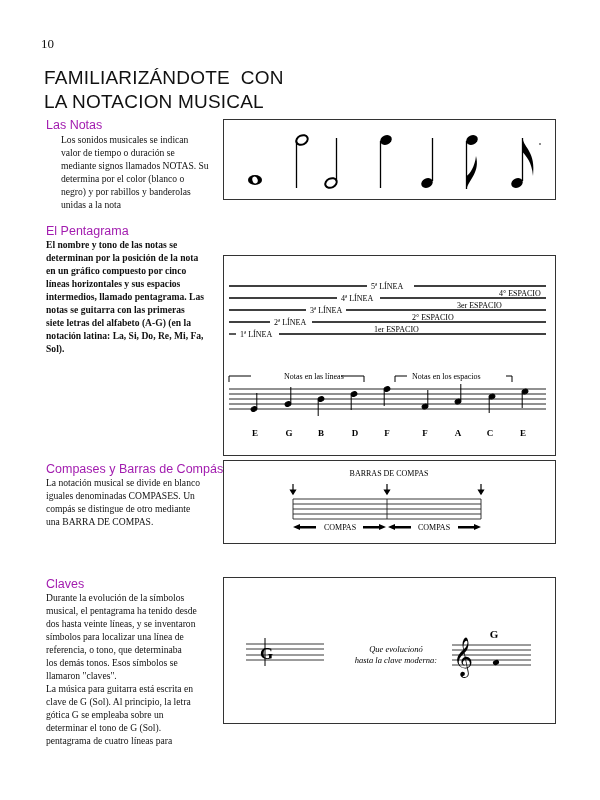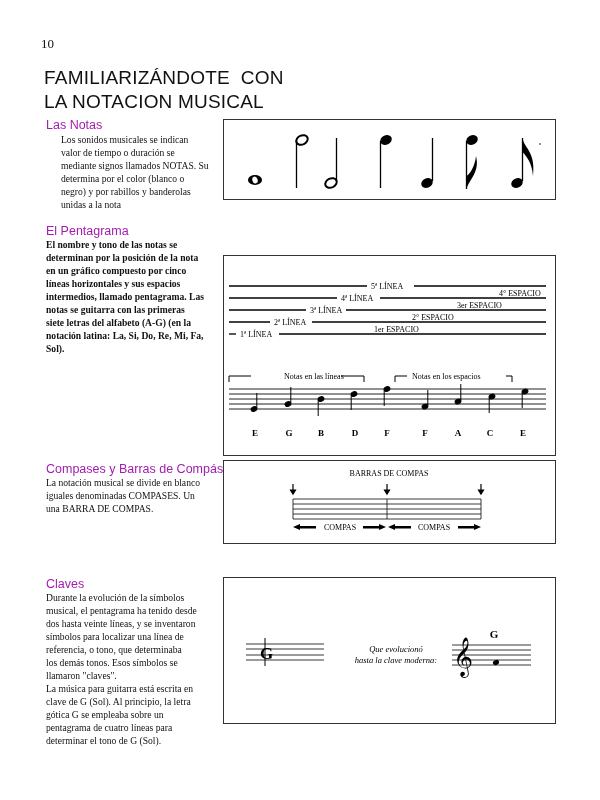--- a/index.html
+++ b/index.html
@@ -172,20 +172,21 @@
       <text x="266" y="180">C</text>
       <text x="299" y="180">E</text>
     </g>
   </svg>
 </div>
 
 <div class="abs h2" style="left:46px;top:462px;">Compases y Barras de Compás</div>
 <div class="abs body" style="left:46px;top:476px;">
   <div>La notación musical se divide en blanco</div>
   <div>iguales denominadas COMPASES. Un</div>
+  <div>compás se distingue de otro mediante</div>
   <div>una BARRA DE COMPAS.</div>
 </div>
 <div class="box" style="left:223px;top:460px;width:333px;height:84px;">
   <svg width="330" height="81" viewBox="0 0 330 81">
     <text x="165" y="15" font-size="8" text-anchor="middle">BARRAS DE COMPAS</text>
     <g stroke="#000" stroke-width="1.2" fill="#000">
       <line x1="69" y1="23" x2="69" y2="30"></line>
         <path d="M66.5 29 L71.5 29 L69 33 Z"></path>
       <line x1="163" y1="23" x2="163" y2="30"></line>
         <path d="M160.5 29 L165.5 29 L163 33 Z"></path>
@@ -218,22 +219,22 @@
   <div>Durante la evolución de la símbolos</div>
   <div>musical, el pentagrama ha tenido desde</div>
   <div>dos hasta veinte líneas, y se inventaron</div>
   <div>símbolos para localizar una línea de</div>
   <div>referencia, o tono,  que determinaba</div>
   <div>los demás tonos. Esos símbolos se</div>
   <div>llamaron "claves".</div>
   <div>La música para guitarra está escrita en</div>
   <div>clave de G (Sol). Al principio, la letra</div>
   <div>gótica G se empleaba sobre un</div>
+  <div>determinar el tono de G (Sol).</div>
   <div>pentagrama de cuatro líneas para</div>
-  <div>determinar el tono de G (Sol).</div>
 </div>
 <div class="box" style="left:223px;top:577px;width:333px;height:147px;">
   <svg width="330" height="144" viewBox="0 0 330 144">
 
     <g stroke="#222" stroke-width="0.9">
       <line x1="22" y1="66" x2="100" y2="66"></line>
       <line x1="22" y1="71" x2="100" y2="71"></line>
       <line x1="22" y1="77" x2="100" y2="77"></line>
       <line x1="22" y1="82" x2="100" y2="82"></line>
     </g>

